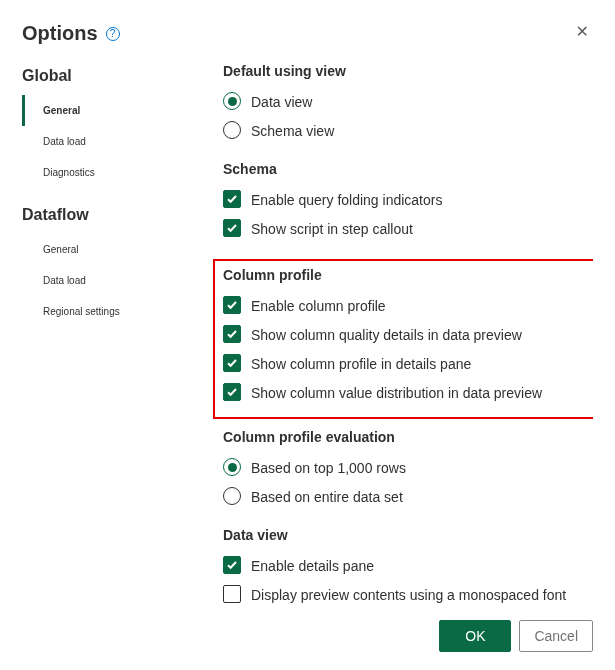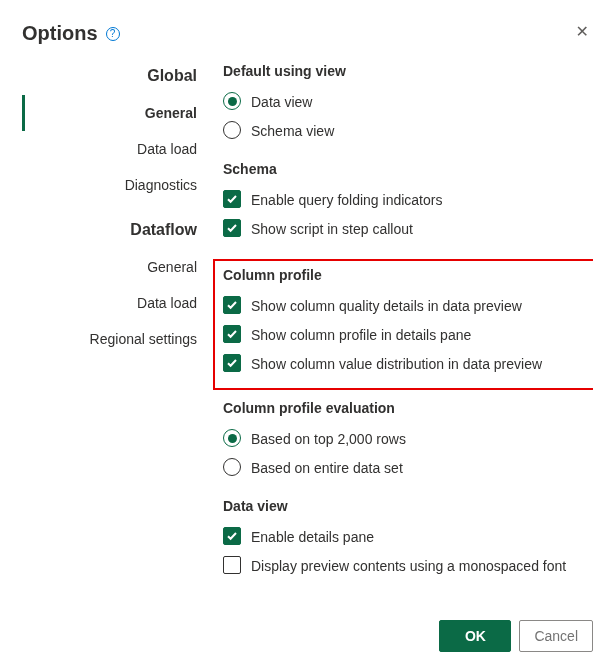--- a/index.html
+++ b/index.html
@@ -51,35 +51,34 @@
     padding: 4px;
   }
   .body {
     display: flex;
     flex: 1;
     overflow: hidden;
   }
   .sidebar {
     width: 175px;
     flex-shrink: 0;
-    text-align: right;
   }
   .sidebar-group-label {
     font-size: 16px;
     font-weight: 600;
     color: #323130;
     margin-bottom: 10px;
     margin-top: 4px;
   }
   .sidebar-group + .sidebar-group { margin-top: 18px; }
   .sidebar-item {
     padding: 10px 0 10px 18px;
     cursor: pointer;
     border-left: 3px solid transparent;
-    font-size: 14px;
+    font-size: 10px;
     color: #323130;
   }
   .sidebar-item.selected {
     border-left-color: #0b6a46;
     font-weight: 600;
   }
   .main {
     flex: 1;
     overflow-y: auto;
     padding-left: 26px;
@@ -162,21 +161,21 @@
     color: #737373;
     display: flex;
     align-items: center;
     justify-content: center;
     padding: 0 14px;
   }
   .btn.primary {
     background: #0b6a46;
     border-color: #0b6a46;
     color: #ffffff;
-    font-weight: 700;
+    font-weight: 400;
   }
 </style>
 </head>
 <body>
 
 <div class="dialog">
   <div class="header">
     <div class="title-group">
       <div class="title">Options</div>
       <div class="help-icon">?</div>
@@ -233,20 +232,28 @@
                 <path d="M2 6.2 L4.6 8.8 L10 3" stroke="#fff" stroke-width="2" fill="none"></path>
               </svg>
             </div>
           <div class="option-label">Show script in step callout</div>
         </div>
       </div>
 
       <div class="highlight-wrap">
         <div class="section">
           <div class="section-title">Column profile</div>
+          <div class="option-row">
+            <div class="checkbox checked">
+                <svg viewBox="0 0 12 12">
+                  <path d="M2 6.2 L4.6 8.8 L10 3" stroke="#fff" stroke-width="2" fill="none"></path>
+                </svg>
+              </div>
+            <div class="option-label">Enable column profile</div>
+          </div>
           <div class="option-row">
             <div class="checkbox checked">
                 <svg viewBox="0 0 12 12">
                   <path d="M2 6.2 L4.6 8.8 L10 3" stroke="#fff" stroke-width="2" fill="none"></path>
                 </svg>
               </div>
             <div class="option-label">Show column quality details in data preview</div>
           </div>
           <div class="option-row">
             <div class="checkbox checked">
@@ -264,21 +271,21 @@
               </div>
             <div class="option-label">Show column value distribution in data preview</div>
           </div>
         </div>
       </div>
 
       <div class="section">
         <div class="section-title">Column profile evaluation</div>
         <div class="option-row">
           <div class="radio checked"></div>
-          <div class="option-label">Based on top 2,000 rows</div>
+          <div class="option-label">Based on top 1,000 rows</div>
         </div>
         <div class="option-row">
           <div class="radio"></div>
           <div class="option-label">Based on entire data set</div>
         </div>
       </div>
 
       <div class="section">
         <div class="section-title">Data view</div>
         <div class="option-row">

